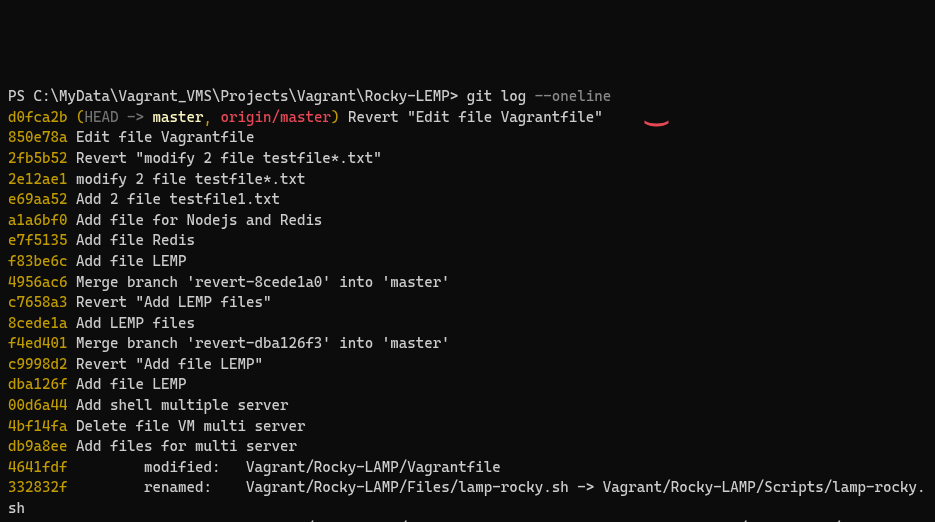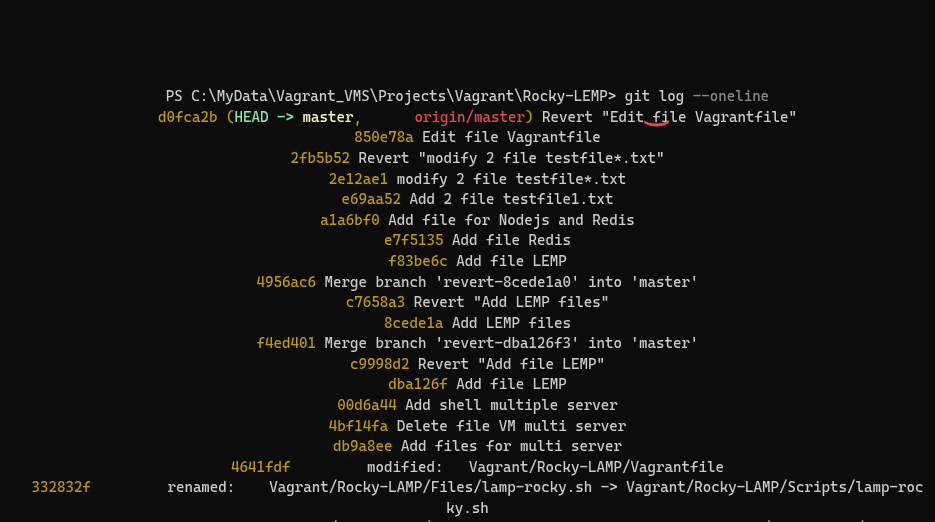--- a/index.html
+++ b/index.html
@@ -10,31 +10,31 @@
       font-size: 14.5px;
       line-height: 1.42;
       color: #cccccc;
       width: 935px;
       height: 522px;
       box-sizing: border-box;
       overflow: hidden;
       white-space: pre-wrap;
       word-break: break-all;
     }
-    .line { display: block; text-align: center; }
+    .line { display: block; }
     .prompt { color: #cccccc; }
     .cmd { color: #cccccc; }
     .arg { color: #888888; }
-    .hash { color: #c19c00; margin-left: 20px; }
+    .hash { color: #c19c00; }
     .msg { color: #cccccc; }
     .paren { color: #c19c00; }
-    .head { color: #86efac; }
+    .head { color: #737373; }
     .master { color: #fef9c3; }
     .comma { color: #c19c00; }
-    .origin { color: #e74856; margin-left: 44px; }
+    .origin { color: #e74856; }
     .mark {
       position: absolute;
       color: #e74856;
       font-size: 26px;
       font-weight: bold;
       left: 640px;
       top: 17px;
       pointer-events: none;
       transform: scaleX(1.6);
     }

